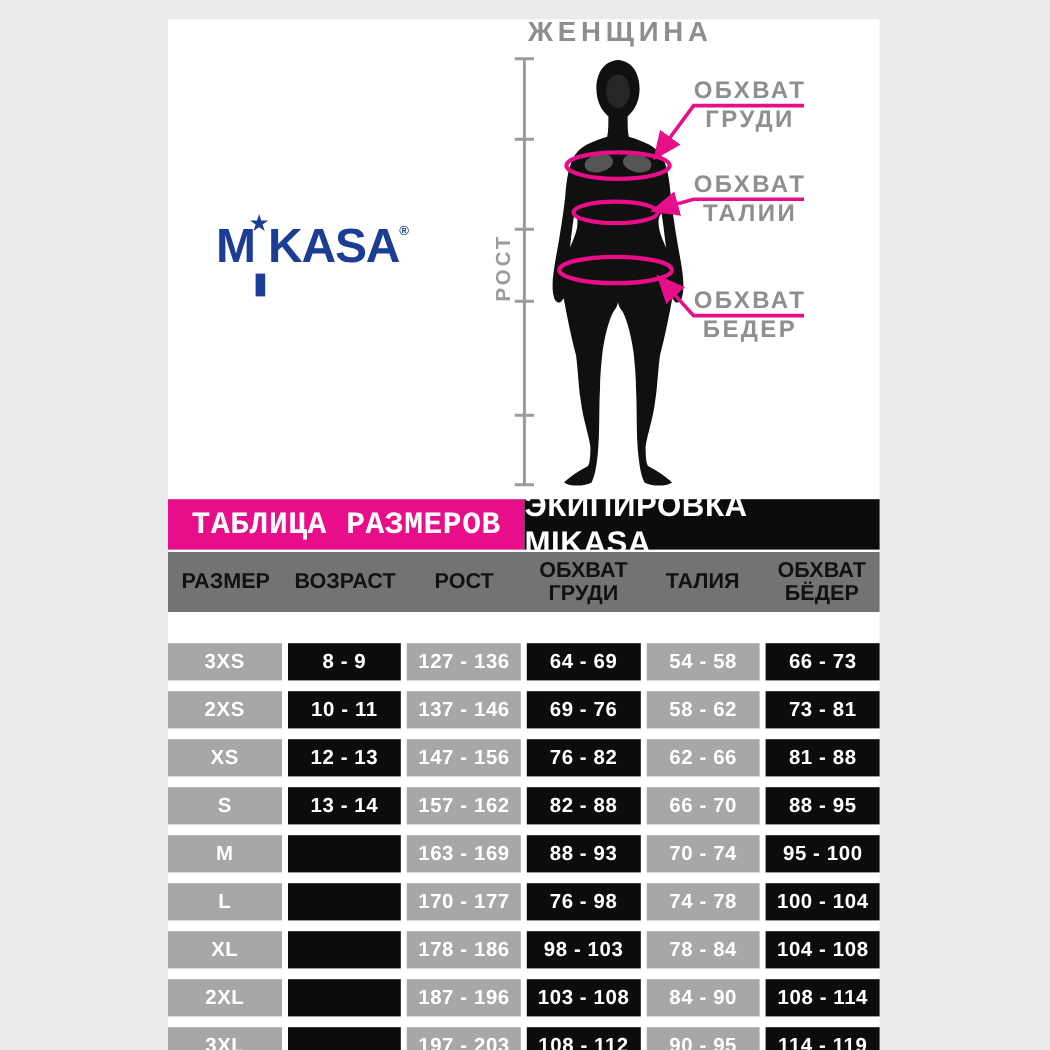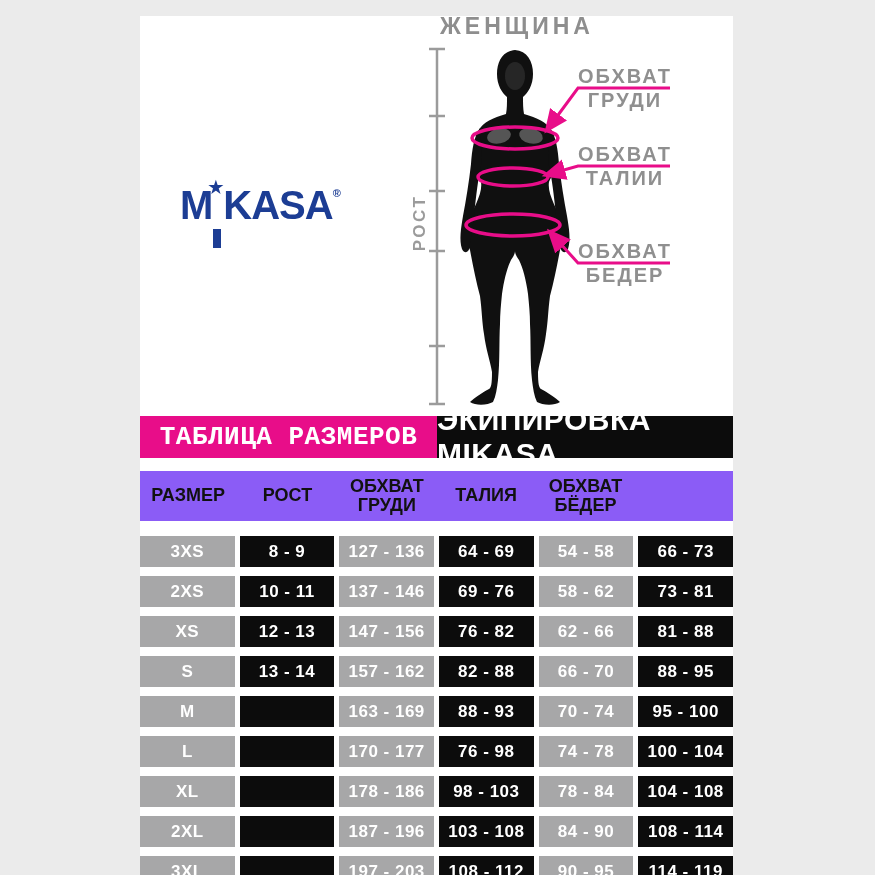--- a/index.html
+++ b/index.html
@@ -29,24 +29,24 @@
   .callout-label .l2 { margin-top:4px; }
   .cl-chest { top:50px; }
   .cl-waist { top:128px; }
   .cl-hips  { top:225px; }
 
   
   .banner { position:absolute; left:0; top:400px; width:593px; height:42px; display:flex; }
   .banner-left  { width:297px; height:42px; background:#e80d89; color:#fff; display:flex;
     align-items:center; justify-content:center; font-size:26px; font-weight:800; letter-spacing:0.5px;font-family:Liberation Mono, monospace; }
   .banner-right { width:296px; height:42px; background:#0c0c0c; color:#fff; display:flex;
-    align-items:center; justify-content:center; font-size:30px; font-weight:800; letter-spacing:0.5px; }
-
-  
-  .col-headers { position:absolute; left:0; top:455px; width:593px; height:50px; background:#8b5cf6;
+    align-items:center; justify-content:center; font-size:26px; font-weight:800; letter-spacing:0.5px; }
+
+  
+  .col-headers { position:absolute; left:0; top:444px; width:593px; height:50px; background:#737373;
     display:grid; grid-template-columns:repeat(6,1fr); column-gap:3px; }
   .col-header { display:flex; align-items:center; justify-content:center; text-align:center;
     font-size:18px; font-weight:800; color:#111; line-height:1.08; padding:0 2px; }
 
   
   .size-table { position:absolute; left:0; top:520px; width:593px;
     display:grid; grid-template-columns:repeat(6,1fr); column-gap:5px; row-gap:9px;
     grid-auto-rows:31px; }
   .cell { display:flex; align-items:center; justify-content:center;
     font-size:17px; font-weight:700; color:#fff; letter-spacing:0.5px; white-space:nowrap; }
@@ -133,20 +133,21 @@
       </div>
     </div>
 
     <div class="banner">
       <div class="banner-left">ТАБЛИЦА РАЗМЕРОВ</div>
       <div class="banner-right">ЭКИПИРОВКА MIKASA</div>
     </div>
 
     <div class="col-headers">
       <div class="col-header">РАЗМЕР</div>
+      <div class="col-header">ВОЗРАСТ</div>
       <div class="col-header">РОСТ</div>
       <div class="col-header">ОБХВАТ ГРУДИ</div>
       <div class="col-header">ТАЛИЯ</div>
       <div class="col-header">ОБХВАТ БЁДЕР</div>
     </div>
 
     <div class="size-table">
       <div class="cell c-gray">3XS</div>
       <div class="cell c-black">8 - 9</div>
       <div class="cell c-gray">127 - 136</div>

